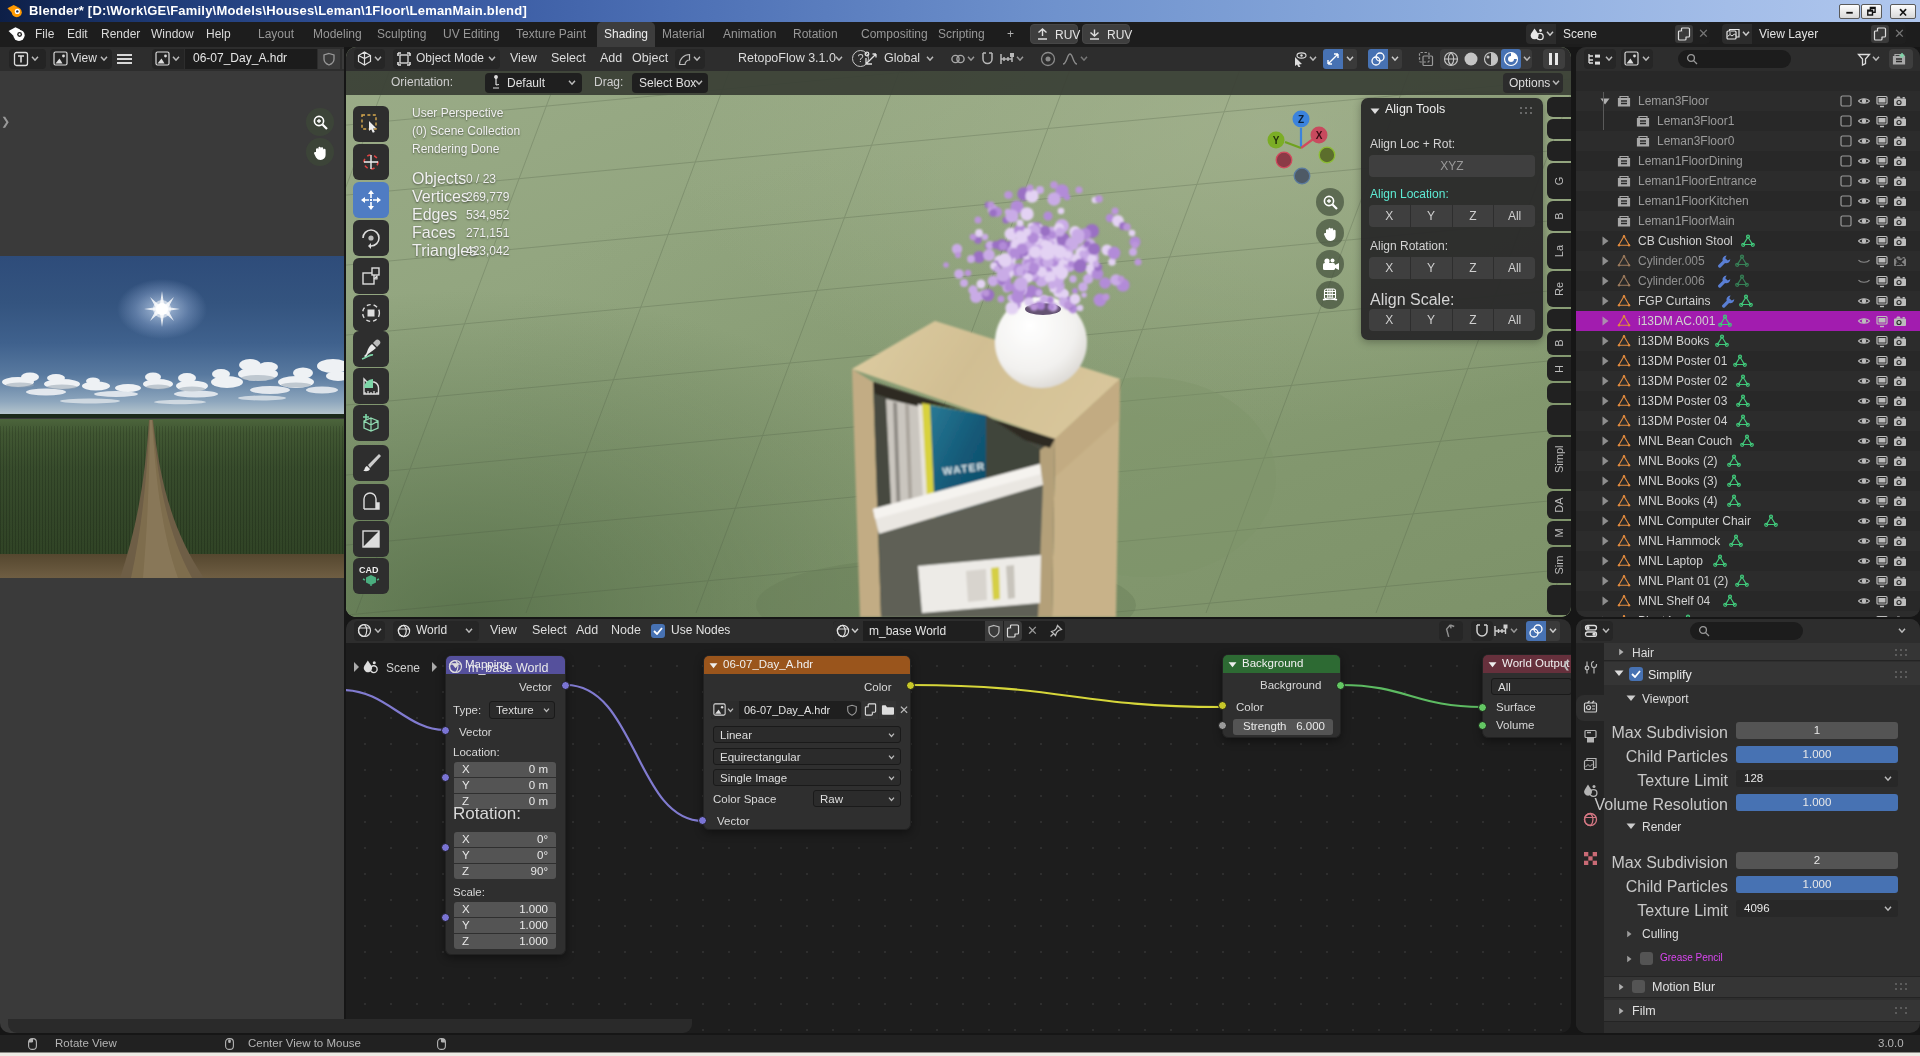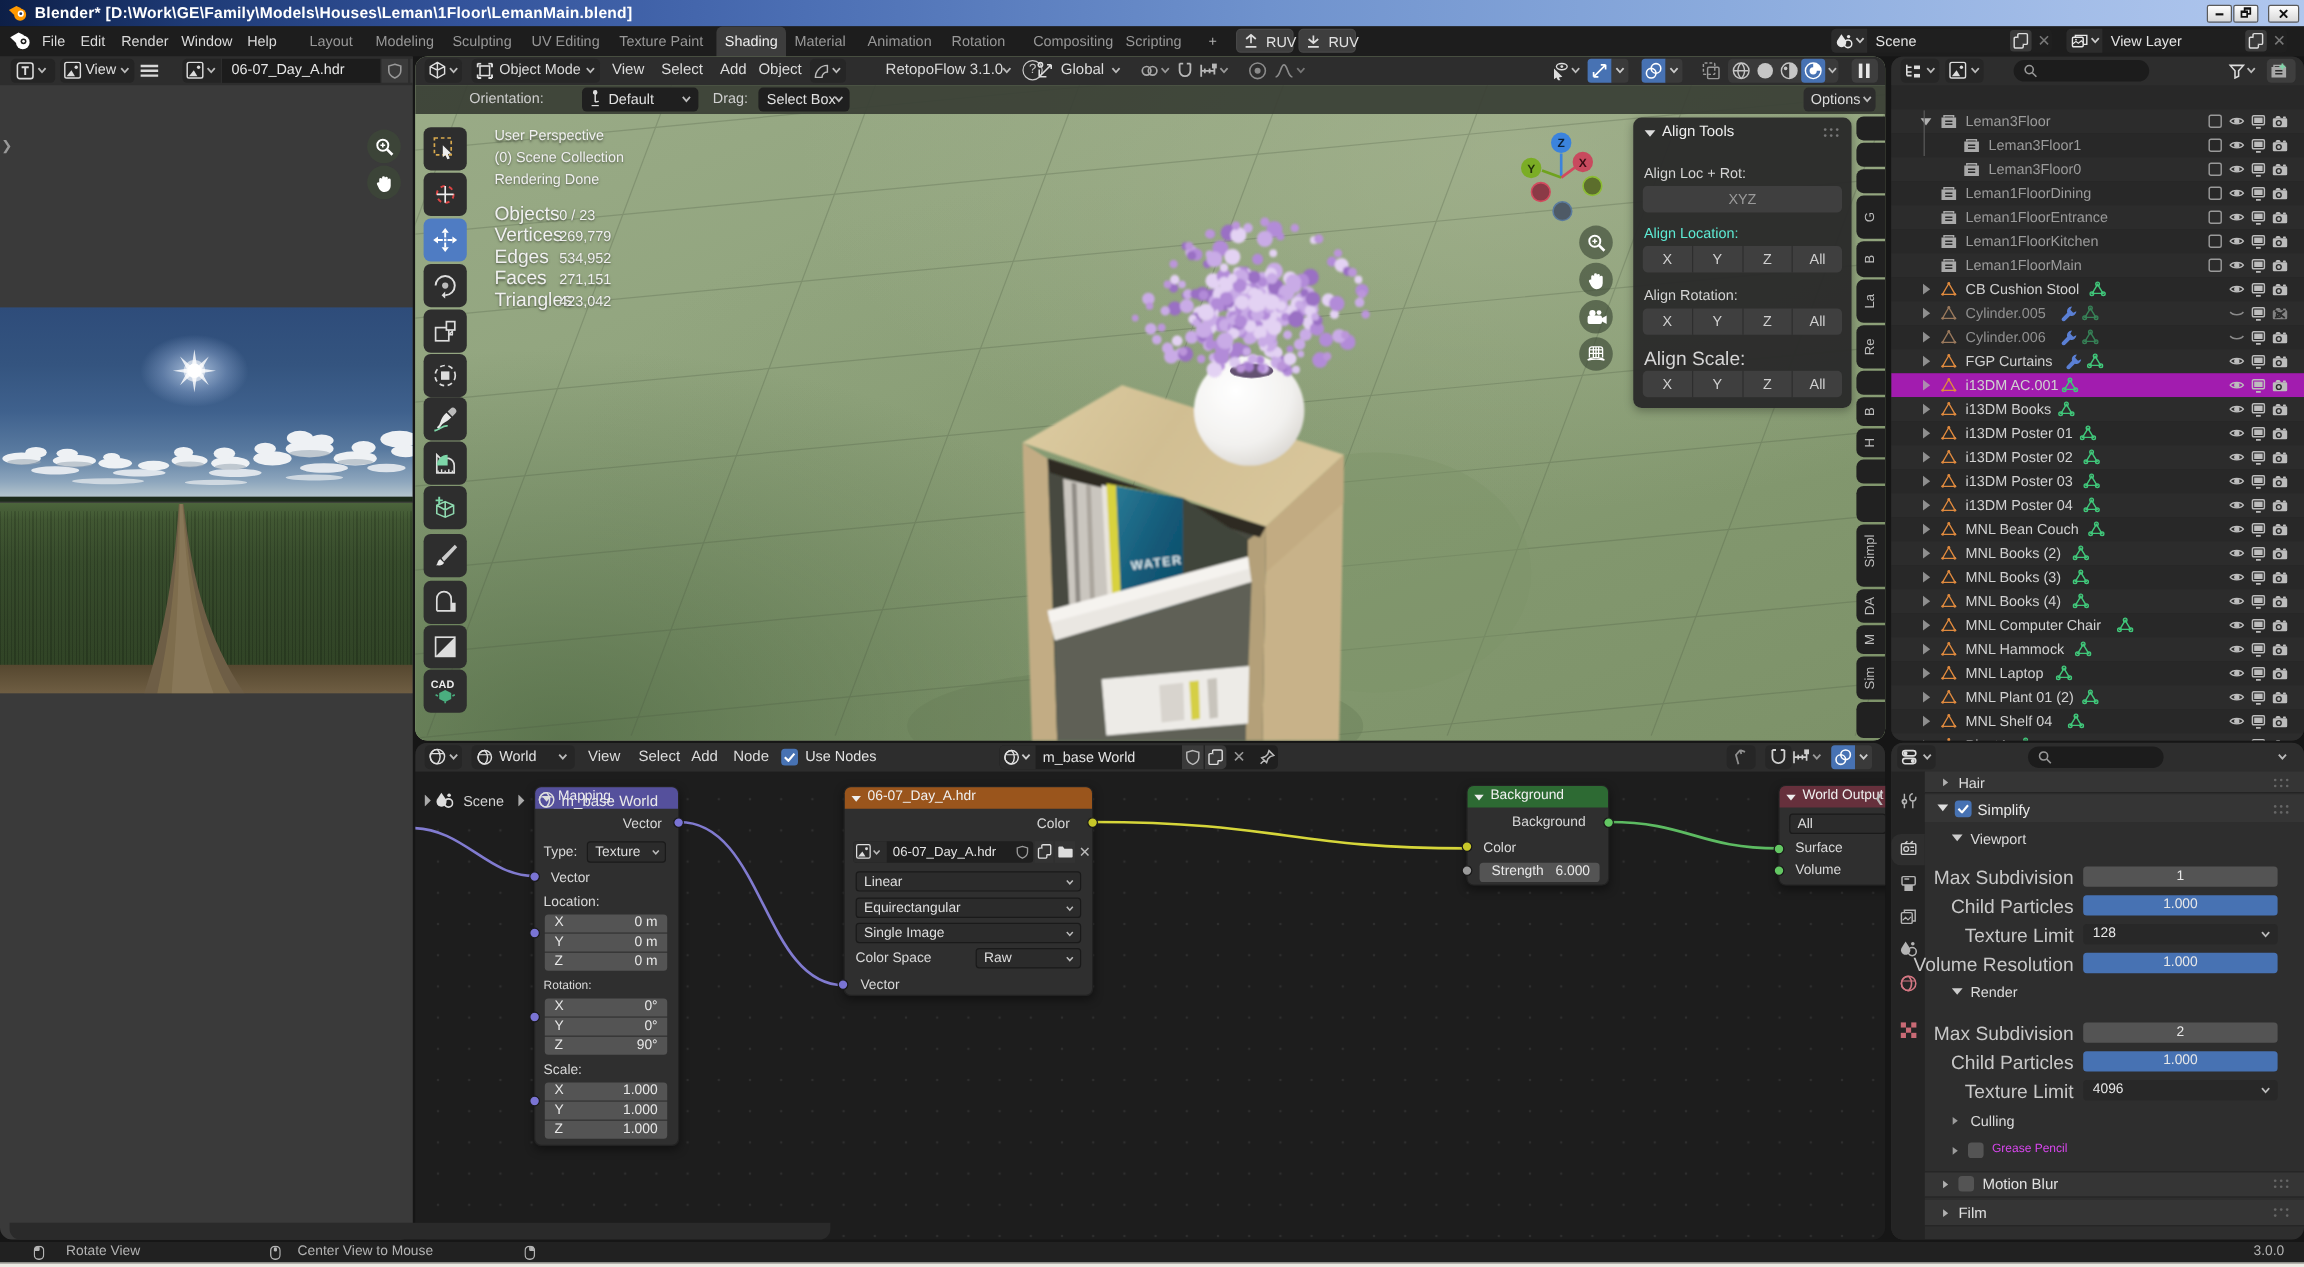--- a/index.html
+++ b/index.html
@@ -1191,21 +1191,21 @@
         <span style="position:absolute;right:8px">0 m</span>
       </div>
     <div class="nfield" style="left:8px;top:122px;width:102px;height:15px;border-radius:0">
         <span style="position:absolute;left:8px">Y</span>
         <span style="position:absolute;right:8px">0 m</span>
       </div>
     <div class="nfield" style="left:8px;top:138px;width:102px;height:15px;border-radius:0 0 3px 3px">
         <span style="position:absolute;left:8px">Z</span>
         <span style="position:absolute;right:8px">0 m</span>
       </div>
-    <div class="tx" style="left:7px;top:160px;font-size:10px;color:#d8d8d8">Rotation:</div>
+    <div class="tx" style="left:7px;top:148px;font-size:17px;color:#d8d8d8">Rotation:</div>
     <div class="nfield" style="left:8px;top:176px;width:102px;height:15px;border-radius:3px 3px 0 0">
         <span style="position:absolute;left:8px">X</span>
         <span style="position:absolute;right:8px">0°</span>
       </div>
     <div class="nfield" style="left:8px;top:192px;width:102px;height:15px;border-radius:0">
         <span style="position:absolute;left:8px">Y</span>
         <span style="position:absolute;right:8px">0°</span>
       </div>
     <div class="nfield" style="left:8px;top:208px;width:102px;height:15px;border-radius:0 0 3px 3px">
         <span style="position:absolute;left:8px">Z</span>

